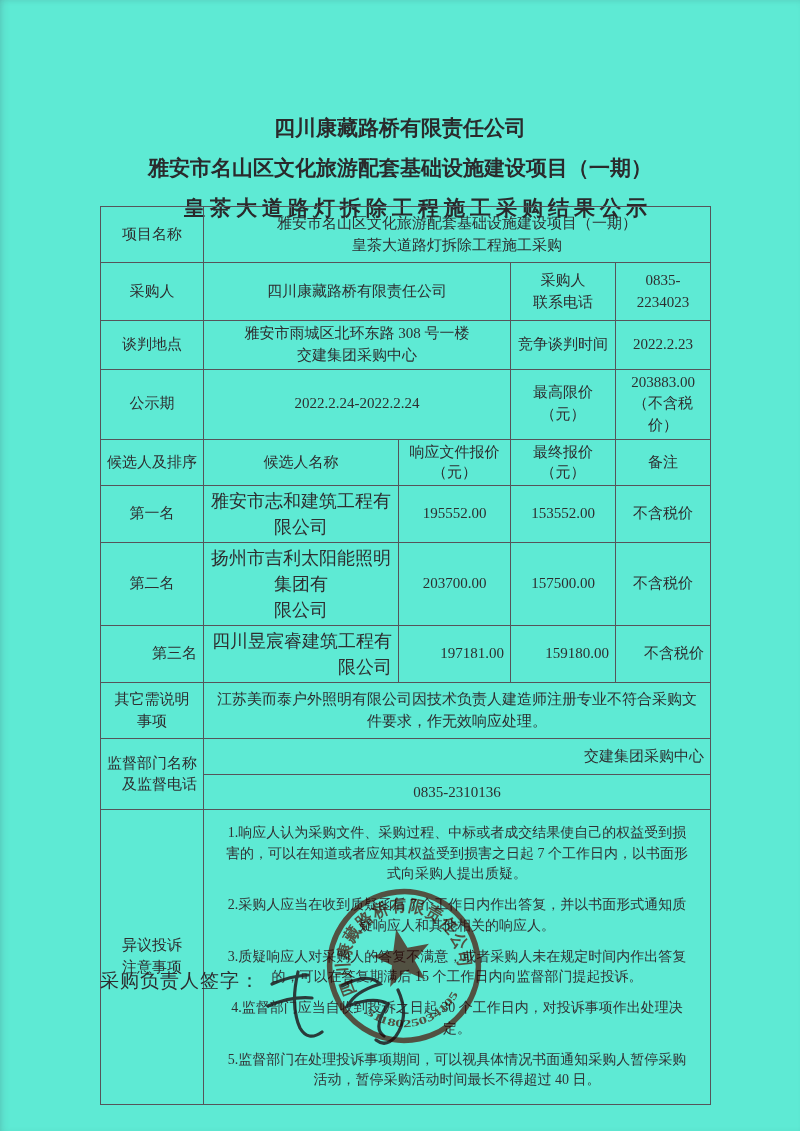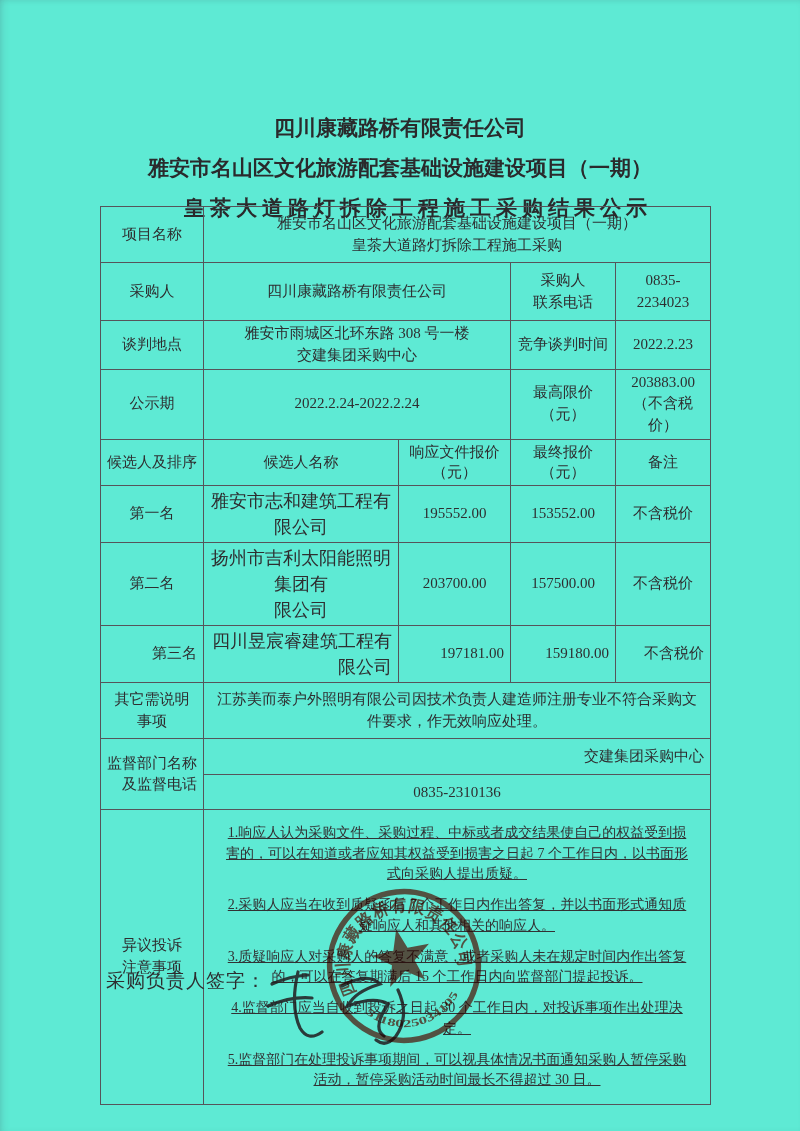--- a/index.html
+++ b/index.html
@@ -43,24 +43,24 @@
   tr.r7 td{height:38px;}
   tr.r8 td{height:31px;text-align:right;}
   tr.r9 td{height:51px;}
   tr.r10a td{height:31px;text-align:right;}
   tr.r10b td{height:30px;}
   tr.r11 td{height:261px;}
   td.obj{
     text-align:left;vertical-align:middle;
     padding:6px 9px;font-size:14px;line-height:20px;color:#323234;
   }
-  td.obj div{margin:11px;text-decoration:underline;}
+  td.obj div{margin:11px;}
   
   .signrow{position:absolute;left:100px;top:968px;width:600px;height:70px;}
-  .signlab{font-size:19px;color:#2d2d2f;letter-spacing:1px;padding-left:6px;}
+  .signlab{font-size:19px;color:#2d2d2f;letter-spacing:1px;}
   .sig{position:absolute;left:158px;top:-22px;}
   
   .seal{
     position:absolute;left:292px;top:854px;width:224px;height:224px;
     mix-blend-mode:multiply;opacity:.92;
     pointer-events:none;
   }
 </style>
 </head>
 <body>
@@ -154,21 +154,21 @@
         <td colspan="4">0835-2310136</td>
       </tr>
       <tr class="r11">
         <td class="ml">异议投诉
 注意事项</td>
         <td colspan="4" class="obj">
           <div>1.响应人认为采购文件、采购过程、中标或者成交结果使自己的权益受到损害的，可以在知道或者应知其权益受到损害之日起 7 个工作日内，以书面形式向采购人提出质疑。</div>
           <div>2.采购人应当在收到质疑函后 7 个工作日内作出答复，并以书面形式通知质疑响应人和其他相关的响应人。</div>
           <div>3.质疑响应人对采购人的答复不满意，或者采购人未在规定时间内作出答复的，可以在答复期满后 15 个工作日内向监督部门提起投诉。</div>
           <div>4.监督部门应当自收到投诉之日起 30 个工作日内，对投诉事项作出处理决定。</div>
-          <div>5.监督部门在处理投诉事项期间，可以视具体情况书面通知采购人暂停采购活动，暂停采购活动时间最长不得超过 30 日。</div>
+          <div>5.监督部门在处理投诉事项期间，可以视具体情况书面通知采购人暂停采购活动，暂停采购活动时间最长不得超过 40 日。</div>
         </td>
       </tr>
     </tbody>
   </table>
 
   <div class="signrow">
     <span class="signlab">采购负责人签字：</span>
     <svg class="sig" width="190" height="110" viewBox="0 0 190 110">
       <g fill="none" stroke="#232325" stroke-width="3.2" stroke-linecap="round" opacity="0.88">
         <path d="M14,38 q18,-8 36,-9"></path>

